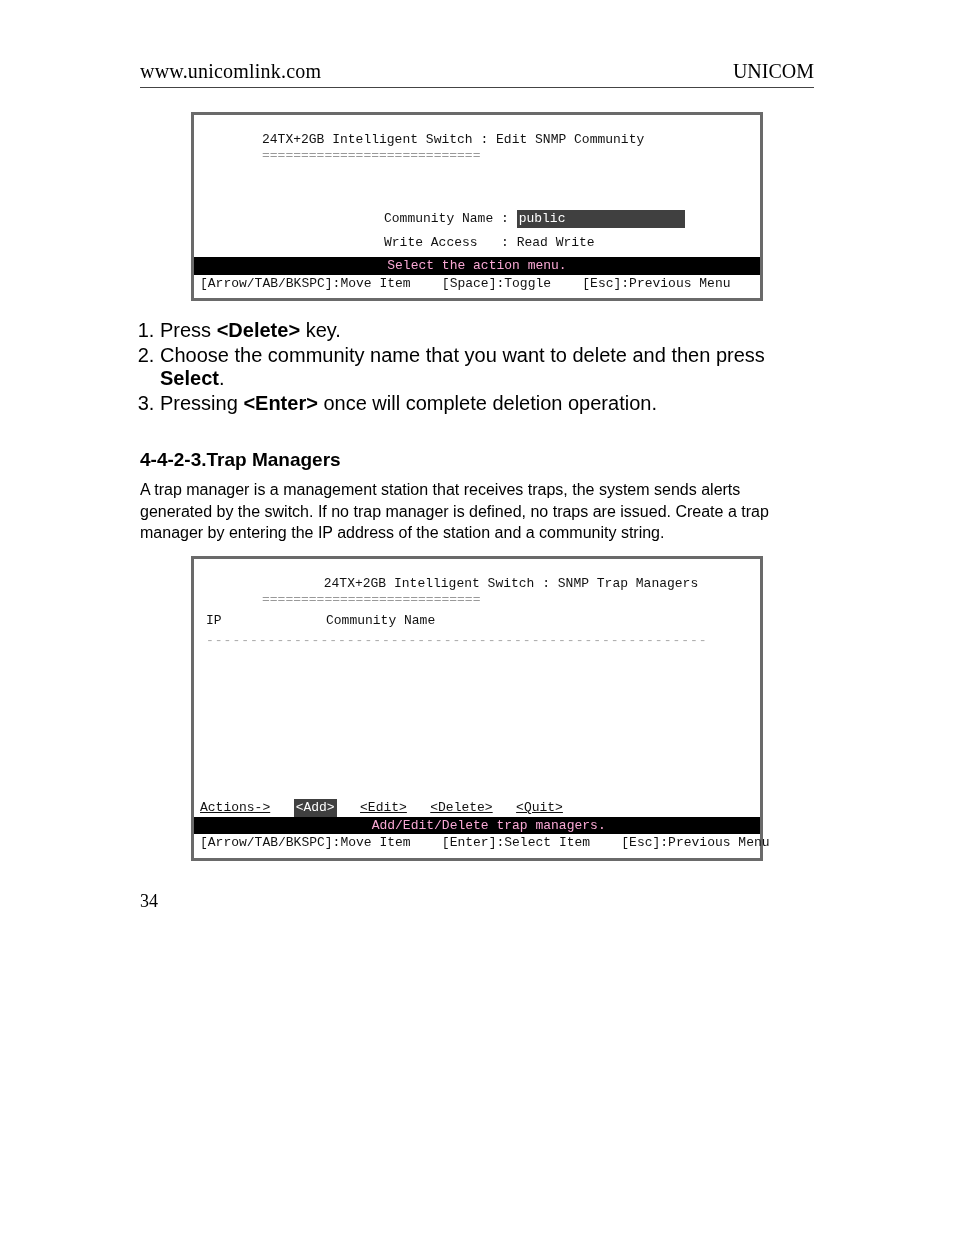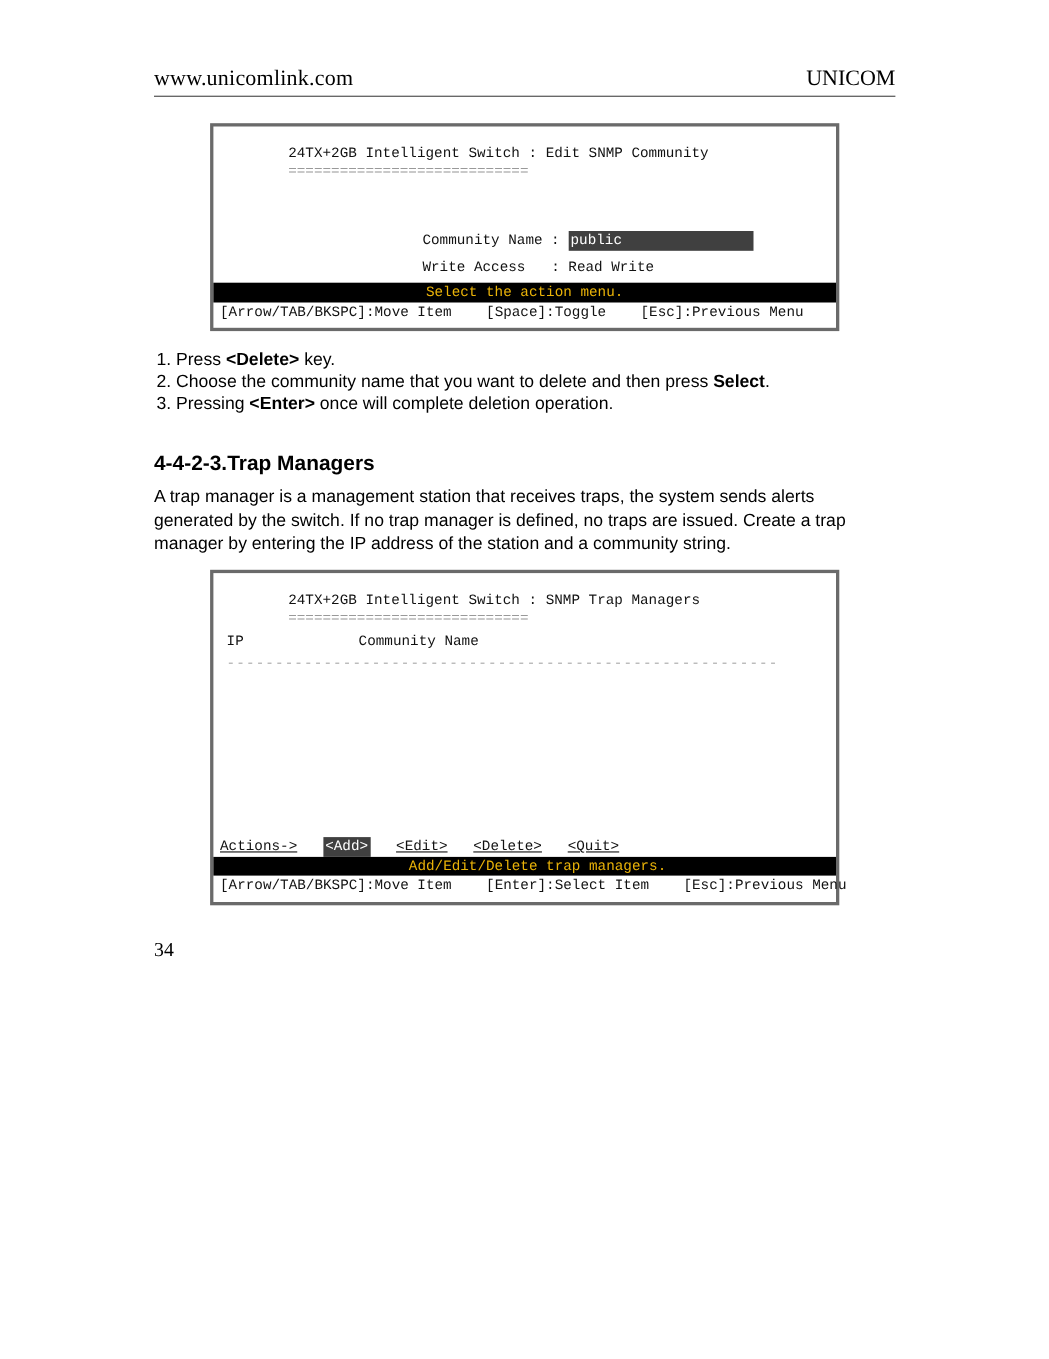--- a/index.html
+++ b/index.html
@@ -90,31 +90,31 @@
     padding-right: 120px;
   }
   .actions-row {
     margin-top: 90px;
     padding: 0 6px;
     white-space: pre;
   }
   .actions-row .u { text-decoration: underline; }
   .bar {
     background: #000;
-    color: #eab308;
+    color: #f9a8d4;
     padding: 0 6px;
     white-space: pre;
     min-height: 15px;
   }
   .bottom-hint {
     padding: 0 6px 6px;
     white-space: pre;
   }
   
-  .terminal.second .title { padding-left: 68px; }
+  .terminal.second .title { padding-left: 68px; text-align: center; }
   .terminal.second .title-underline { padding-left: 68px; }
   .list-header {
     display: flex;
     padding: 4px 12px 2px;
   }
   .list-header .col-ip { width: 120px; }
   .dash-sep {
     padding: 0 12px;
     color: #aaa;
     letter-spacing: 1px;
@@ -128,21 +128,21 @@
     font-weight: bold;
     margin: 16px 0 8px 0;
   }
   h3.section.sub {
     font-size: 19px;
     margin-top: 34px;
   }
   .steps {
     margin: 6px 0 10px 0;
     padding-left: 20px;
-    font-size: 16px;
+    font-size: 20px;
   }
   .steps li { margin: 2px 0; }
   .para {
     font-size: 16px;
     line-height: 1.35;
     margin: 6px 0;
   }
   .page-number {
     text-align: left;
     font-family: "Times New Roman", serif;

